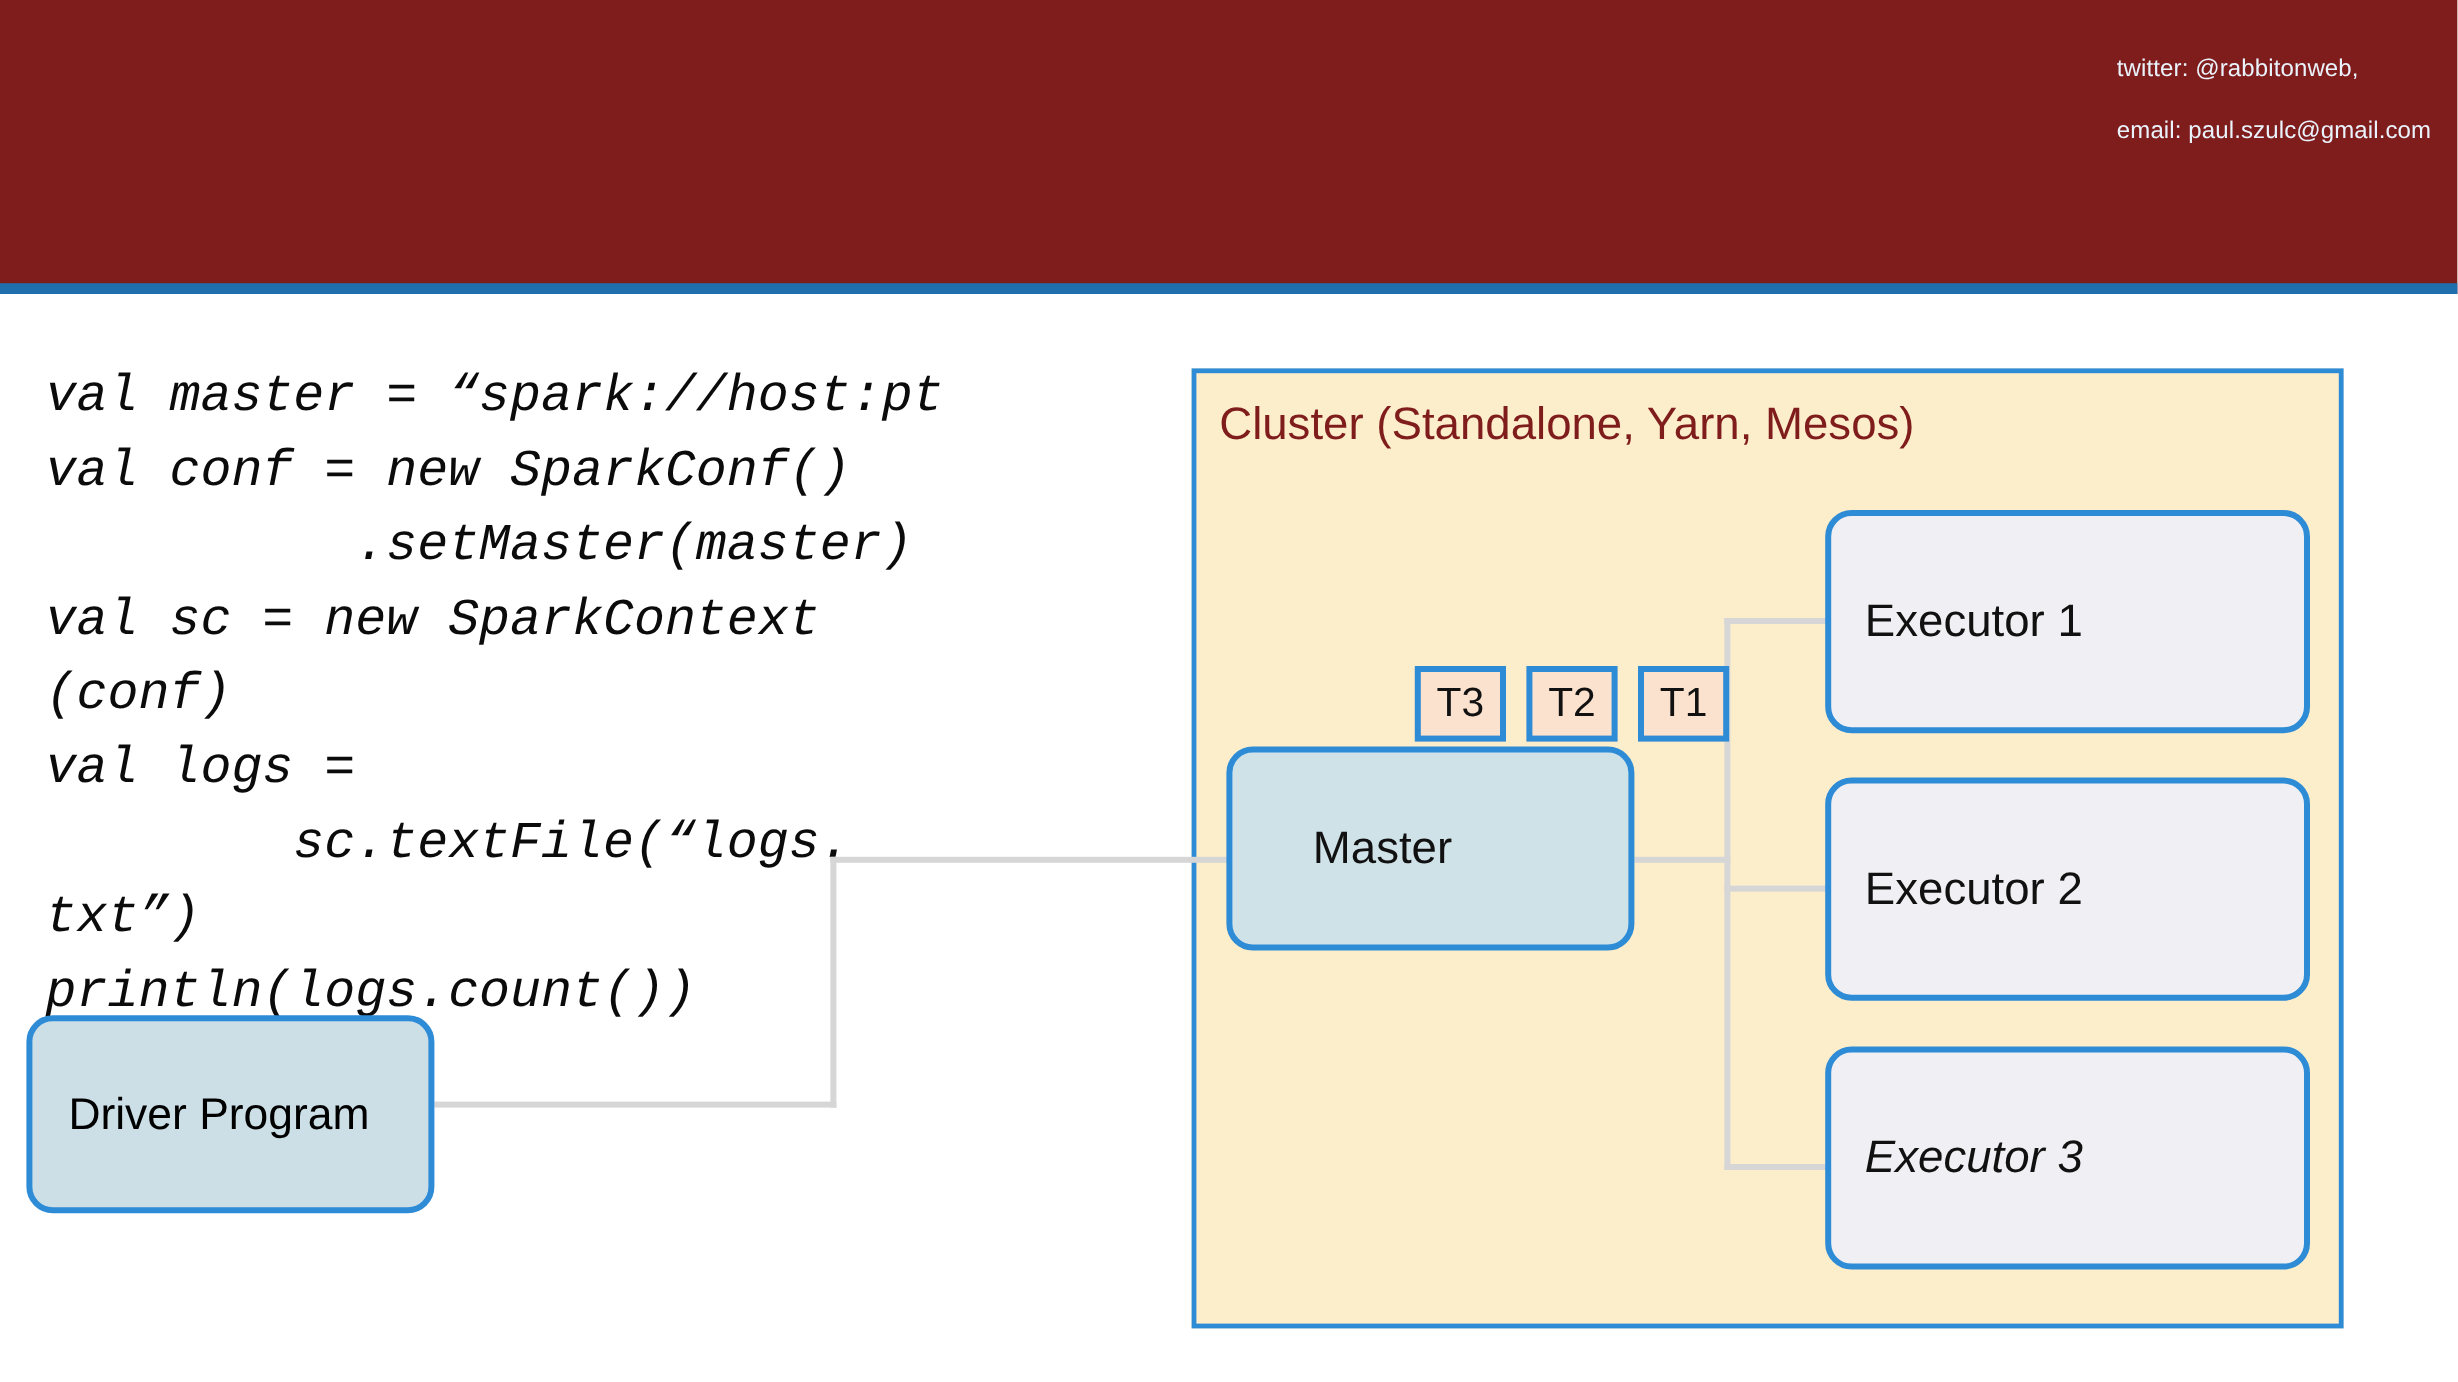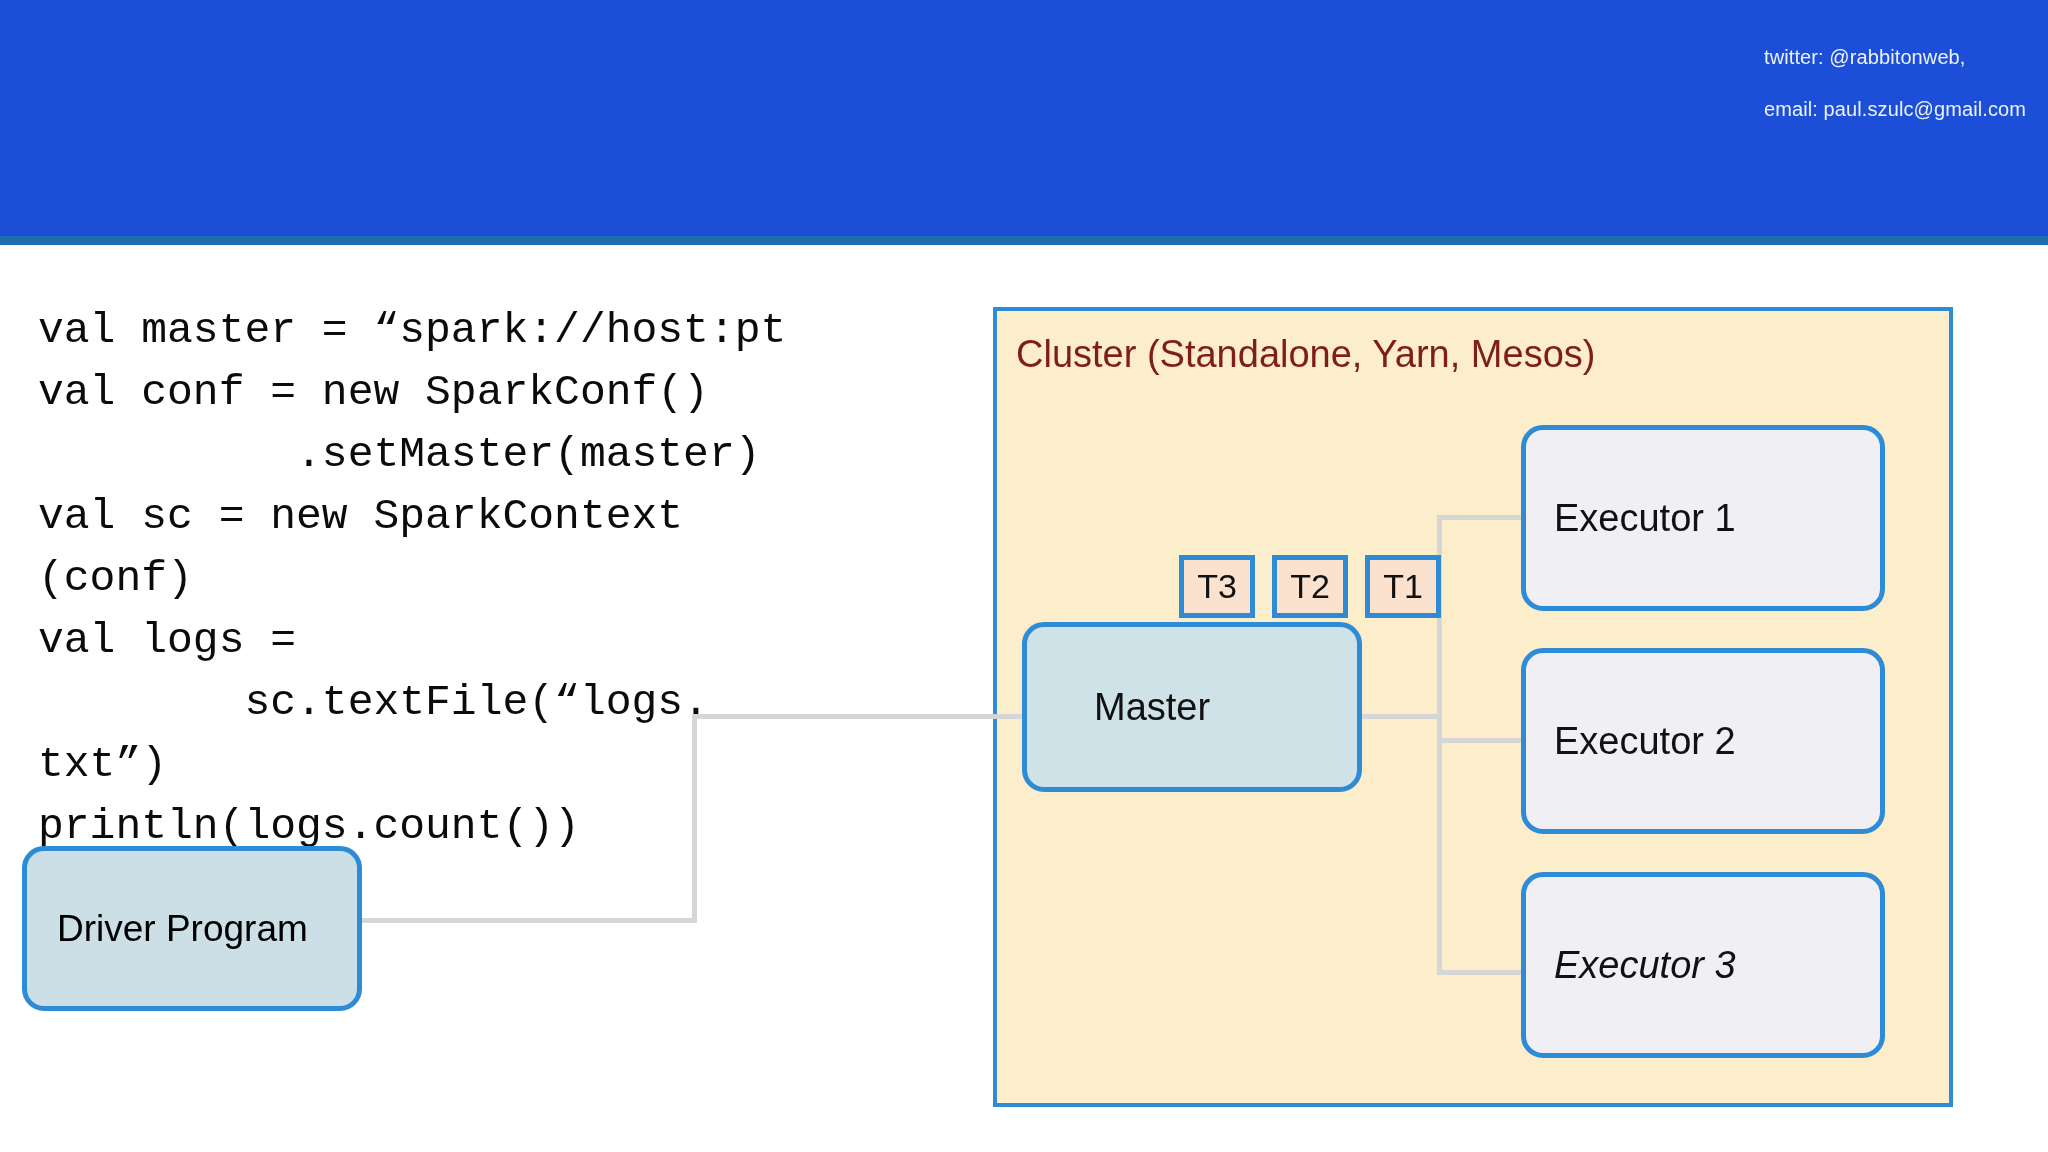--- a/index.html
+++ b/index.html
@@ -7,21 +7,21 @@
   body {
     background:#ffffff;
     font-family:"Liberation Sans", sans-serif;
     overflow:hidden;
     position:relative;
   }
 
   
   #header {
     position:absolute; left:0; top:0; width:2048px; height:245px;
-    background:#1d4ed8;
+    background:#7f1d1d;
     border-bottom:9px solid #1f6fae;
   }
   #contact {
     position:absolute; right:22px; top:18px;
     text-align:left;
     color:#eaf3fb;
     font-size:20px;
     line-height:1.30;
     letter-spacing:.1px;
     white-space:pre-line;
@@ -40,20 +40,21 @@
   #code {
     position:absolute;
     left:38px; top:300px;
     width:960px;
     font-family:"Liberation Mono", "DejaVu Sans Mono", monospace;
     font-size:43px;
     line-height:62px;
     color:#0b0b0b;
     white-space:pre;
     letter-spacing:0px;
+    font-style:italic;
   }
 
   
   .node { position:absolute; display:flex; align-items:center; }
   .node .lbl { display:block; }
 
   
   #driver {
     left:22px; top:846px; width:340px; height:165px;
     background:#ccdfe7;
@@ -96,21 +97,21 @@
     background:#cfe2e8;
     border:5px solid #2e8bd6;
     border-radius:22px;
     z-index:4;
     padding-left:40px;
   }
   #master .lbl { padding-left:27px; font-size:38px; color:#111; }
 
   
   .executor {
-    position:absolute; left:1521px; width:364px; height:186px;
+    position:absolute; left:1521px; width:404px; height:186px;
     background:#f0f0f4;
     border:5px solid #2e8bd6;
     border-radius:22px;
     z-index:4;
     display:flex; align-items:center;text-align:center;
   }
   .executor .lbl { padding-left:28px; font-size:38px; color:#111; }
   #executor-1 { top:425px; }
   #executor-2 { top:648px; }
   #executor-3 { top:872px;font-style:italic; }

